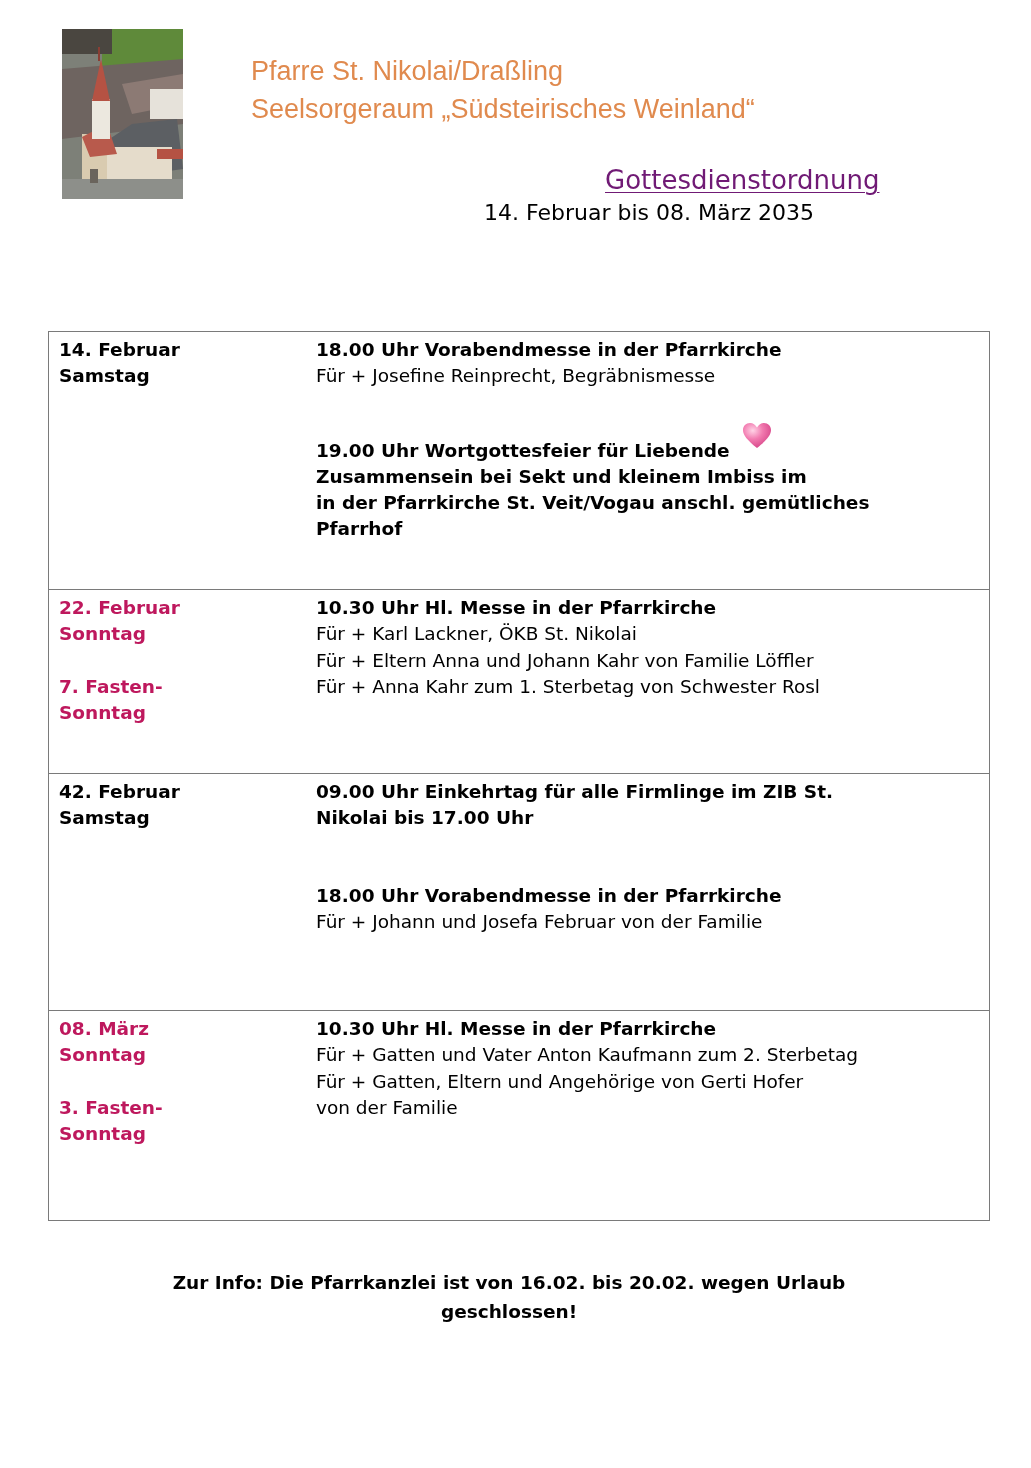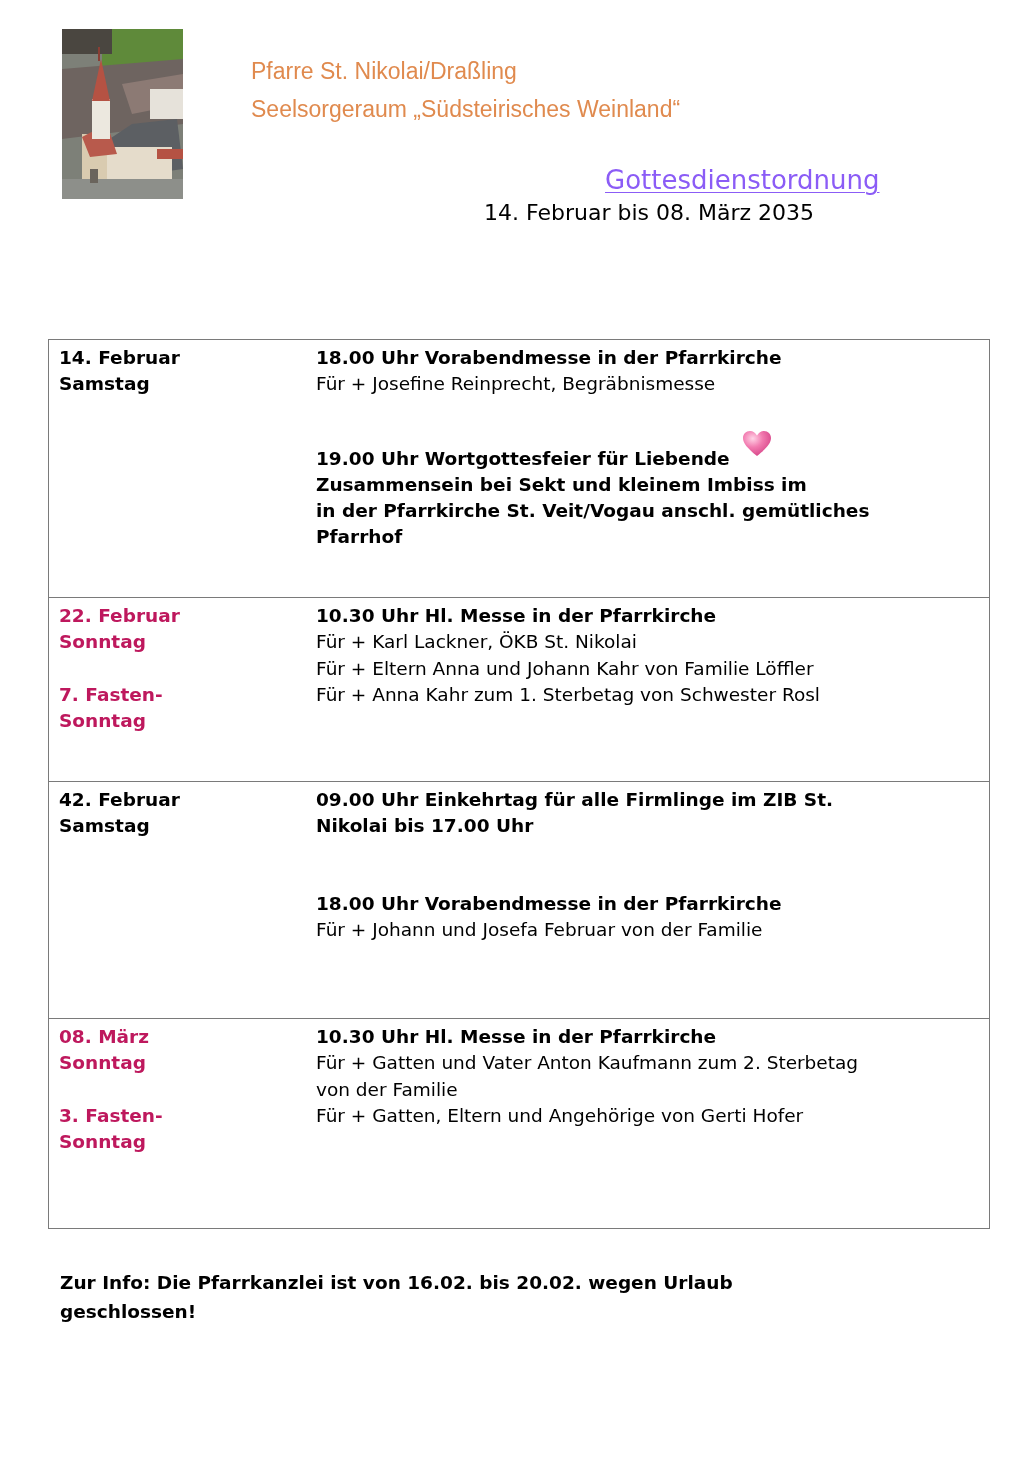--- a/index.html
+++ b/index.html
@@ -2,38 +2,38 @@
 <html><head>
 <meta charset="utf-8">
 <style>
   html, body { margin:0; padding:0; background:#ffffff; }
   body { width:1031px; height:1468px; position:relative; overflow:hidden;
          font-family:"DejaVu Sans", sans-serif; color:#000; }
   .photo { position:absolute; left:62px; top:29px; width:121px; height:170px;
            overflow:hidden; background:#8a8c88; }
   .photo svg { display:block; }
   .parish { position:absolute; left:251px; top:52px; color:#e08a4e;
-            font-family:"Liberation Sans", sans-serif; font-size:23px; line-height:38px; }
-  .doc-title { position:absolute; left:605px; top:164px; color:#8b5cf6;
+            font-family:"Liberation Sans", sans-serif; font-size:27px; line-height:38px; }
+  .doc-title { position:absolute; left:605px; top:164px; color:#701a75;
                font-size:26px; text-decoration:underline; text-underline-offset:3px;
                text-decoration-thickness:1px; line-height:32px; }
   .doc-range { position:absolute; left:484px; top:199px; font-size:22px; line-height:28px; }
   .schedule { position:absolute; left:48px; top:331px; width:940px;
-              border:1.5px solid #7a7a7a; border-collapse:collapse;margin-top:8px; }
+              border:1.5px solid #7a7a7a; border-collapse:collapse; }
   .row { display:flex; border-top:1.5px solid #7a7a7a; }
   .row:first-child { border-top:none; }
   .day { width:257px; padding:5px 0 0 10px; box-sizing:border-box;
          font-weight:bold; font-size:18.5px; line-height:26.3px; }
   .day.sun { color:#be185d; }
   .day .gap { height:26px; }
   .events { flex:1; padding:5px 10px 0 10px; font-size:18.5px; line-height:26.3px; }
   .ev-title { font-weight:bold; }
   .ev-gap { height:26px; }
   .heart { display:inline-block; vertical-align:top; margin-left:12px; margin-top:-16px; }
-  .info { position:absolute; left:60px; top:1268px; width:898px; 
+  .info { position:absolute; left:60px; top:1268px; width:898px; text-align:center;
           font-weight:bold; font-size:18.5px; line-height:29px; }
 </style>
 </head>
 <body>
 
 <div class="photo">
   <svg width="121" height="170" viewBox="0 0 121 170">
     <rect width="121" height="170" fill="#7d8078"></rect>
     <rect x="40" y="0" width="81" height="40" fill="#5f8a3a"></rect>
     <rect x="0" y="0" width="50" height="25" fill="#4a4640"></rect>
@@ -124,22 +124,22 @@
     <div class="day sun">
       <div>08. März</div>
       <div>Sonntag</div>
       <div class="gap"></div>
       <div>3. Fasten-</div>
       <div>Sonntag</div>
     </div>
     <div class="events">
       <div class="ev-title">10.30 Uhr Hl. Messe in der Pfarrkirche</div>
       <div>Für + Gatten und Vater Anton Kaufmann zum 2. Sterbetag</div>
+      <div>Für + Gatten, Eltern und Angehörige von Gerti Hofer</div>
       <div>von der Familie</div>
-      <div>Für + Gatten, Eltern und Angehörige von Gerti Hofer</div>
     </div>
   </div>
 
 </div>
 
 <div class="info">
   <div>Zur Info: Die Pfarrkanzlei ist von 16.02. bis 20.02. wegen Urlaub</div>
   <div>geschlossen!</div>
 </div>
 

